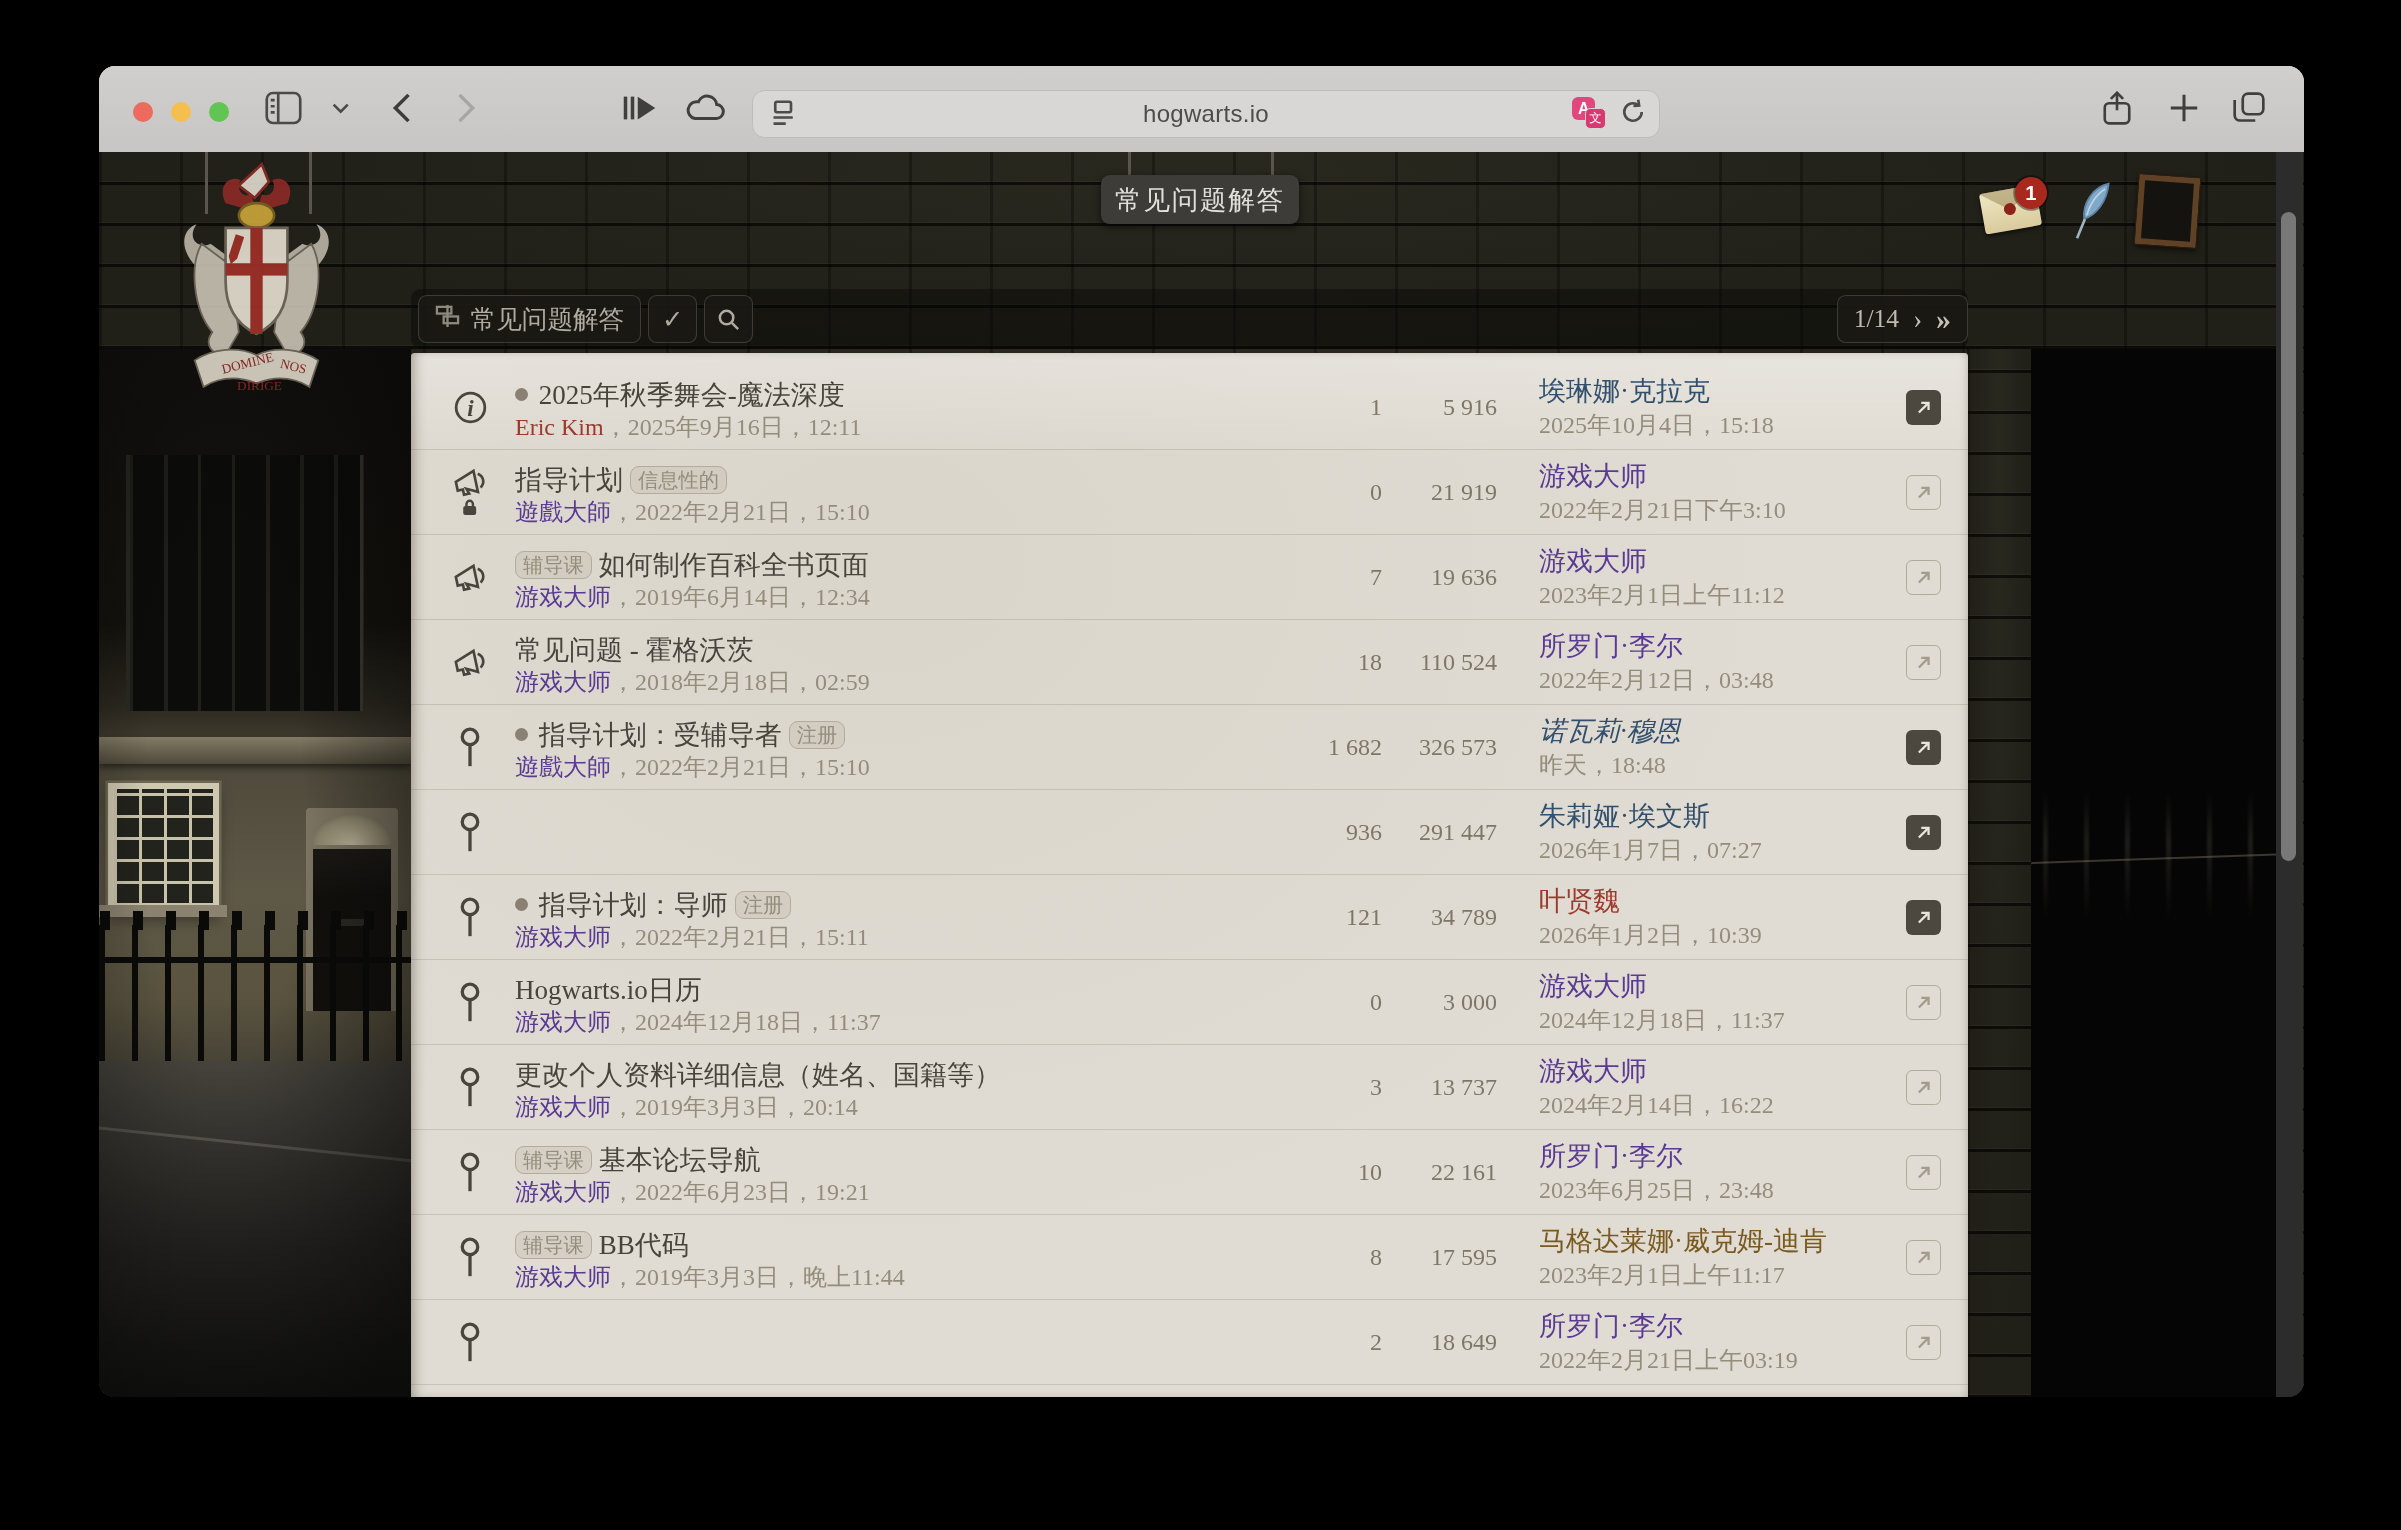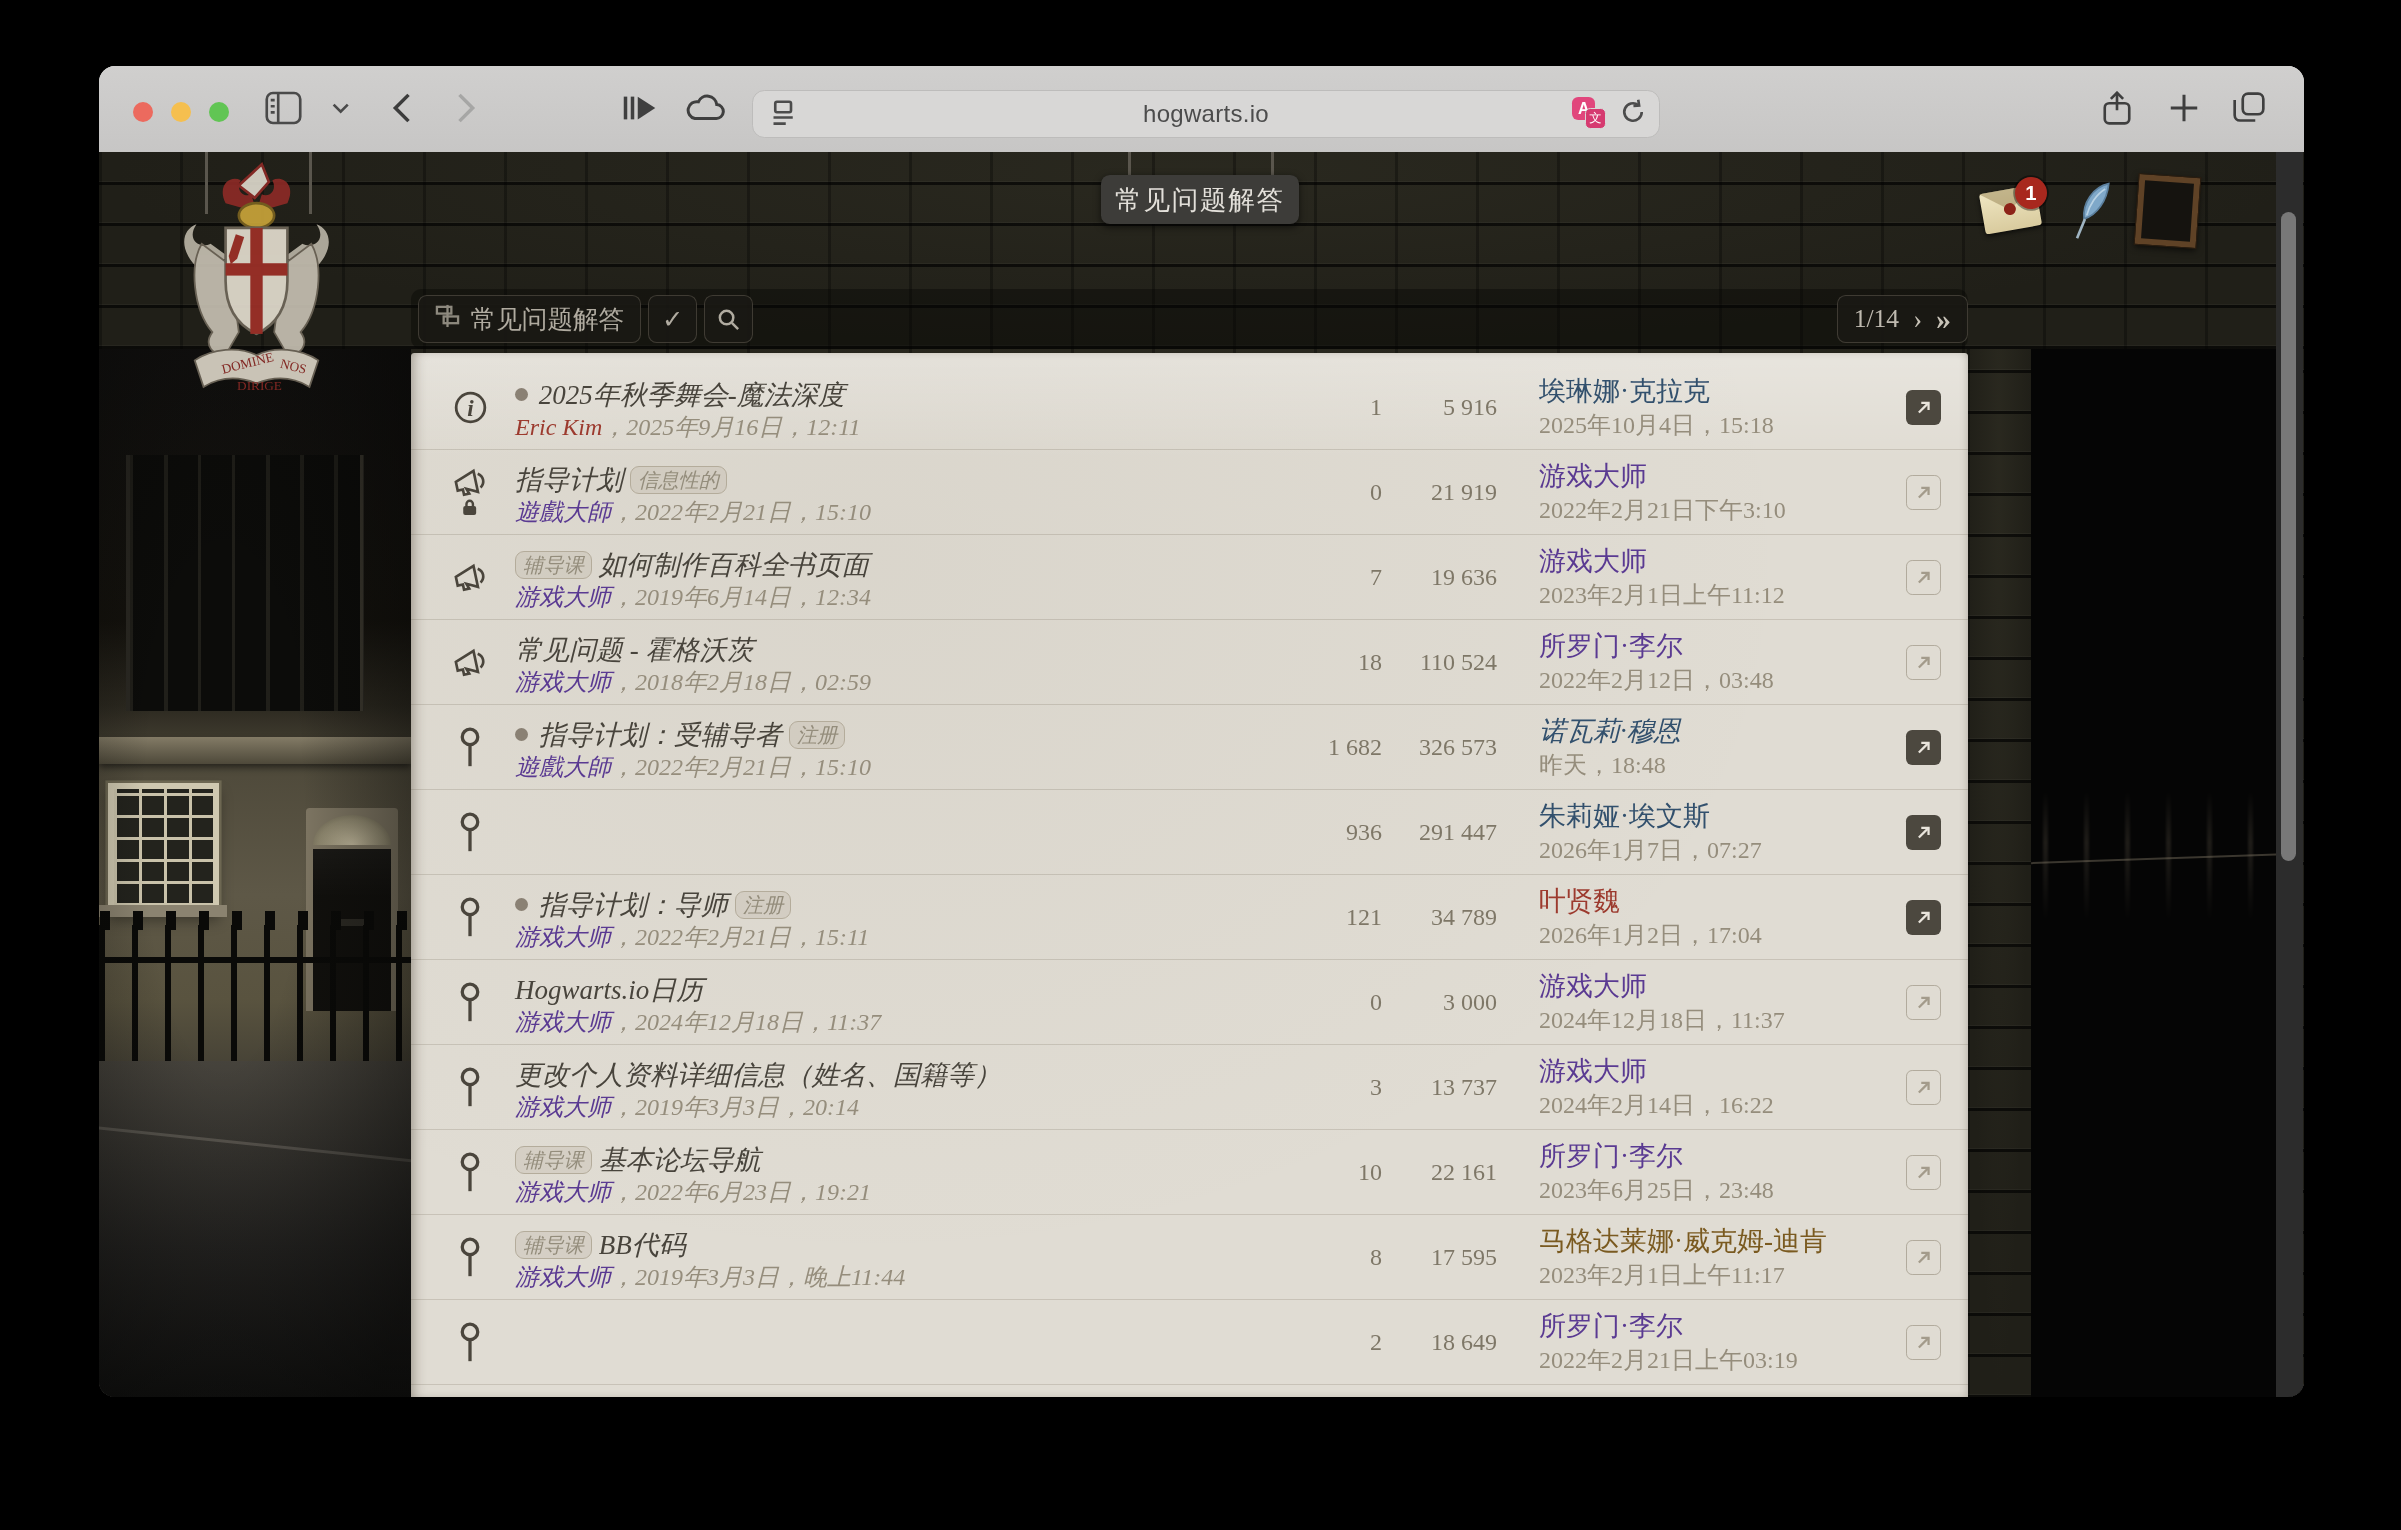--- a/index.html
+++ b/index.html
@@ -108,21 +108,21 @@
   
   .paper{position:absolute;left:312px;top:201px;width:1557px;height:1044px;background:#e0dcd3;
       background-image:linear-gradient(180deg,rgba(255,255,255,.25),transparent 106px),
                        radial-gradient(ellipse at 30% 20%,rgba(120,110,90,.06),transparent 60%);
       border-radius:3.5px 3.5px 0 0;box-shadow:inset 8.8px 0 12.4px -7px rgba(60,50,35,.45), inset -5.3px 0 8.8px -5.3px rgba(60,50,35,.3);
       font-family:"Liberation Serif","DejaVu Serif",serif;overflow:hidden;}
   .rows{position:absolute;left:0;top:12.4px;width:100%;}
   .row{position:relative;height:84px;border-top:0.9px solid rgba(115,105,88,.22);}
   .row:first-child{border-top:none;}
   .cell-icon{position:absolute;left:30px;top:0;width:58px;height:100%;display:flex;align-items:center;justify-content:center;color:#4a453c;}
-  .cell-main{position:absolute;left:104px;top:0;width:733px;height:100%;font-style:italic;}
+  .cell-main{position:absolute;left:104px;top:0;width:733px;height:100%;}
   .l1{position:absolute;left:0;top:11.5px;font-size:27px;color:#48443c;white-space:nowrap;display:flex;align-items:center;gap:7px;}
   .dot{width:13.2px;height:13.2px;border-radius:50%;background:#8a8174;flex:0 0 auto;margin-right:3.5px;}
   .tag{font-size:20.3px;color:#948d7c;background:rgba(185,177,160,.28);border:0.9px solid #b4ac9b;border-radius:9px;
        padding:0.9px 7px;line-height:1.2;}
   .l2{position:absolute;left:0;top:46px;font-size:24px;color:#958d7c;white-space:nowrap;}
   .author{font-size:24px;}
   .cell-replies{position:absolute;left:830px;top:0;width:141px;height:100%;display:flex;align-items:center;justify-content:flex-end;
                 font-size:24px;color:#7e7767;}
   .cell-views{position:absolute;left:971px;top:0;width:115px;height:100%;display:flex;align-items:center;justify-content:flex-end;
                 font-size:24px;color:#7e7767;}
@@ -528,21 +528,21 @@
                   <span class="dot"></span>
                   <span>指导计划：导师</span>
                   <span class="tag">注册</span>
                 </div>
                 <div class="l2"><span class="author" style="color: rgb(90, 58, 146);">游戏大师</span><span>，2022年2月21日，15:11</span></div>
               </div>
               <div class="cell-replies">121</div>
               <div class="cell-views">34 789</div>
               <div class="cell-last">
                 <div class="lastname" style="color: rgb(156, 58, 46);">叶贤魏</div>
-                <div class="lastdate">2026年1月2日，17:04</div>
+                <div class="lastdate">2026年1月2日，10:39</div>
               </div>
               <div class="cell-arrow">
                 <div class="arrowbtn solid">
                   <svg width="19.4" height="19.4" viewBox="0 0 24 24" fill="none" stroke="currentColor" stroke-width="2.8">
                     <line x1="6" y1="18" x2="18" y2="6"></line>
                     <path d="M9 6 h9 v9"></path>
                   </svg>
                 </div>
               </div>
             </div>

